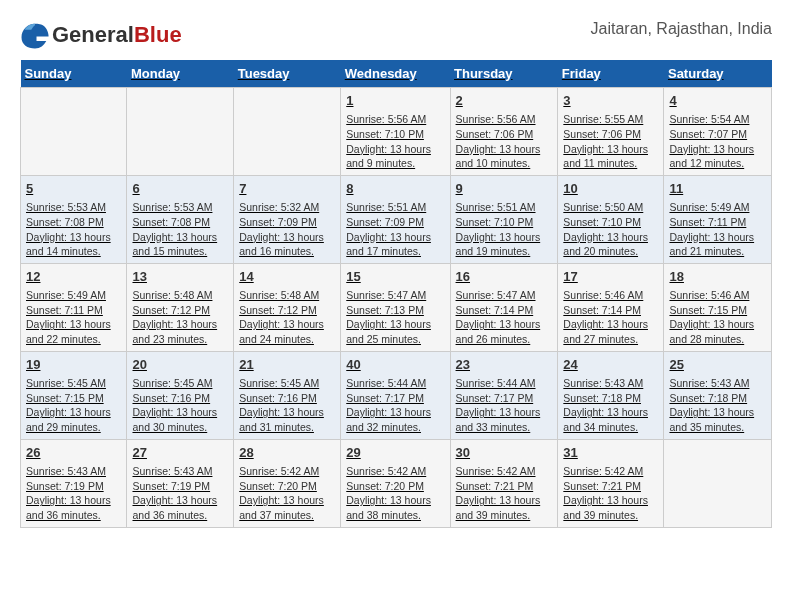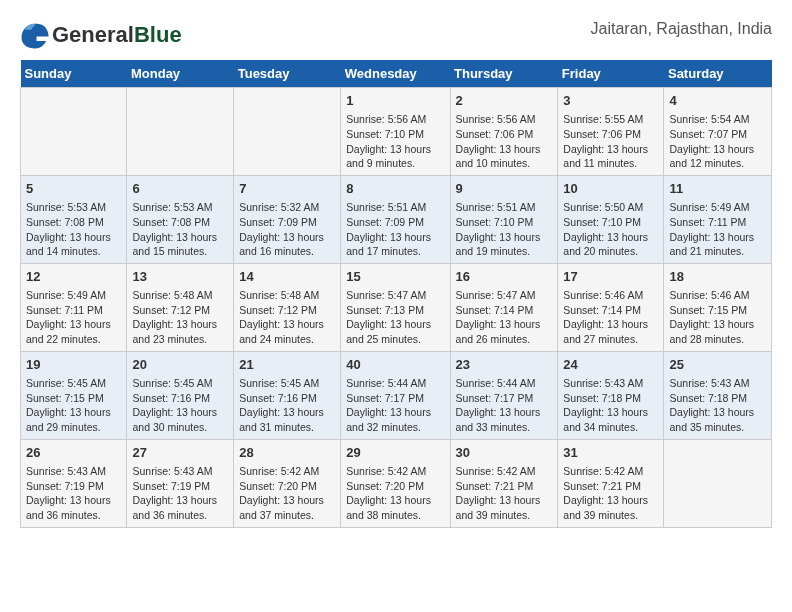--- a/index.html
+++ b/index.html
@@ -18,21 +18,21 @@
     }
     .logo {
       display: flex;
       align-items: center;
     }
     .logo-text {
       font-size: 22px;
       font-weight: bold;
     }
     .logo-general { color: #333; }
-    .logo-blue { color: #14532d; }
+    .logo-blue { color: #b91c1c; }
     .logo-icon {
       width: 30px;
       height: 30px;
       margin-right: 2px;
     }
     .title-block {
       text-align: right;
     }
     .month-year {
       font-size: 36px;
@@ -40,20 +40,21 @@
       color: #333;
     }
     .location {
       font-size: 16px;
       color: #555;
     }
     table {
       width: 100%;
       border-collapse: collapse;
       font-size: 11px;
+      text-decoration: underline;
     }
     thead tr th {
       background-color: #1a5fa8;
       color: #fff;
       padding: 6px 4px;
       text-align: left;
       font-size: 13px;
       font-weight: bold;
     }
     tbody tr td {

